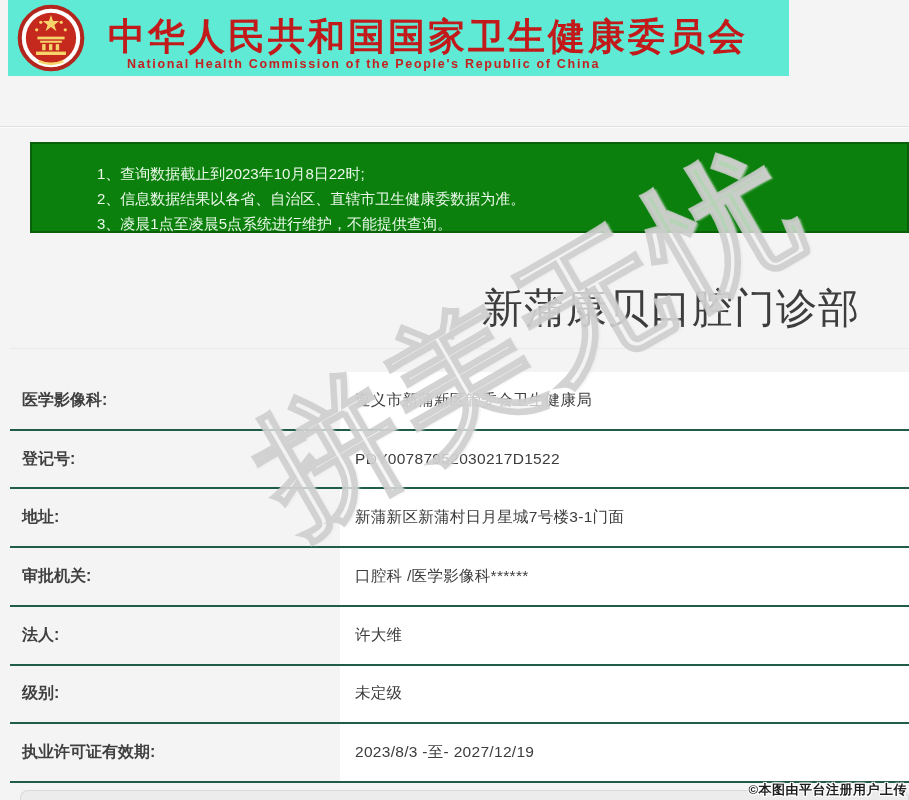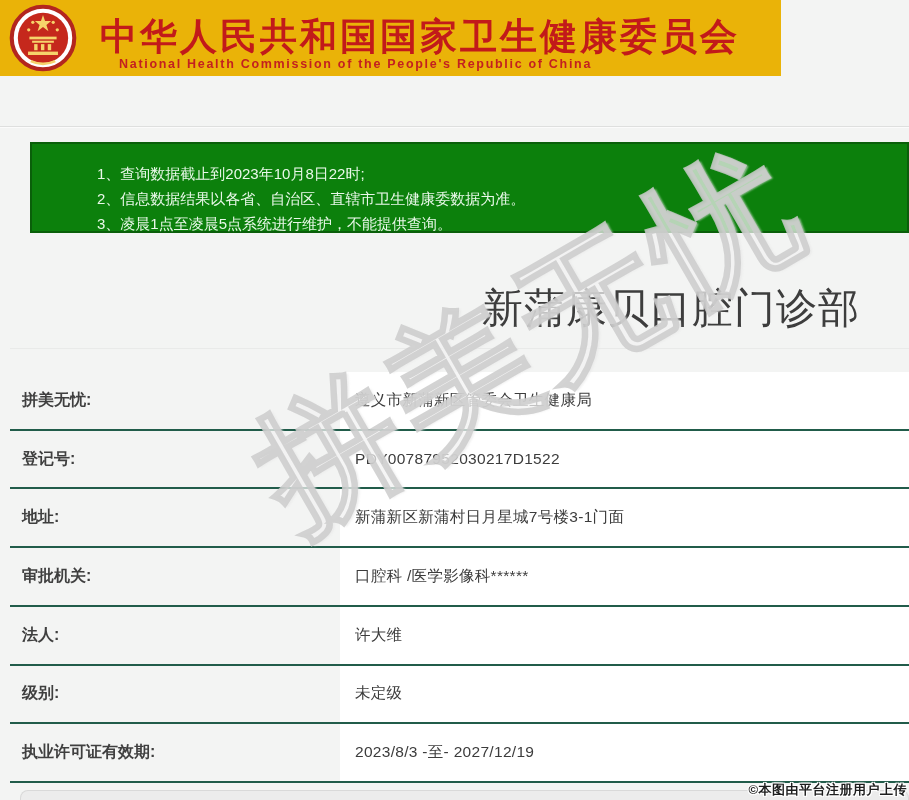--- a/index.html
+++ b/index.html
@@ -1,20 +1,20 @@
 <!DOCTYPE html>
 <html><head>
 <meta charset="utf-8">
 <style>
   html,body{margin:0;padding:0;}
   body{font-family:"Liberation Sans","DejaVu Sans",sans-serif;}
   .page{position:relative;width:909px;height:800px;background:#f3f4f3;overflow:hidden;}
 
   
-  .header{position:absolute;left:0;top:0;width:781px;height:76px;background:#eab308;}
+  .header{position:absolute;left:8px;top:0;width:781px;height:76px;background:#5eead4;}
   .emblem{position:absolute;left:9px;top:4px;width:68px;height:68px;}
   .title-cn{position:absolute;left:100px;top:12px;font-size:37px;font-weight:bold;
             color:#c21a1a;letter-spacing:3px;white-space:nowrap;}
   .title-en{position:absolute;left:101px;top:57px;font-size:12.5px;font-weight:bold;
             color:#c32020;letter-spacing:1.7px;white-space:nowrap;margin-left:18px;}
   .top-divider{position:absolute;left:0;top:126px;width:909px;height:1px;background:#dedfde;border-bottom:1px solid #fbfbfb;}
 
   
   .notice{position:absolute;left:30px;top:142px;width:879px;height:91px;box-sizing:border-box;
           background:#0c800c;border:2px solid #0a5f0a;}
@@ -81,21 +81,21 @@
       <div class="notice-line">2、信息数据结果以各省、自治区、直辖市卫生健康委数据为准。</div>
       <div class="notice-line">3、凌晨1点至凌晨5点系统进行维护，不能提供查询。</div>
     </div>
   </div>
 
   <div class="org-title">新蒲康贝口腔门诊部</div>
   <div class="title-divider"></div>
 
   <div class="table">
     <div class="row">
-      <div class="cell-label">拼美无忧:</div>
+      <div class="cell-label">医学影像科:</div>
       <div class="cell-value">遵义市新蒲新区管委会卫生健康局</div>
     </div>
     <div class="row">
       <div class="cell-label">登记号:</div>
       <div class="cell-value">PDY00787952030217D1522</div>
     </div>
     <div class="row">
       <div class="cell-label">地址:</div>
       <div class="cell-value">新蒲新区新蒲村日月星城7号楼3-1门面</div>
     </div>

